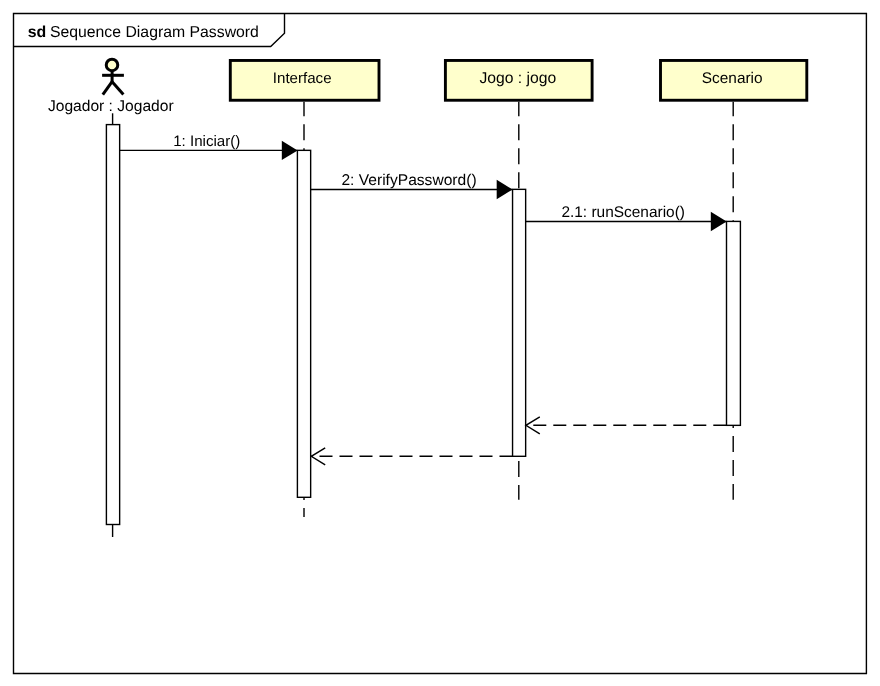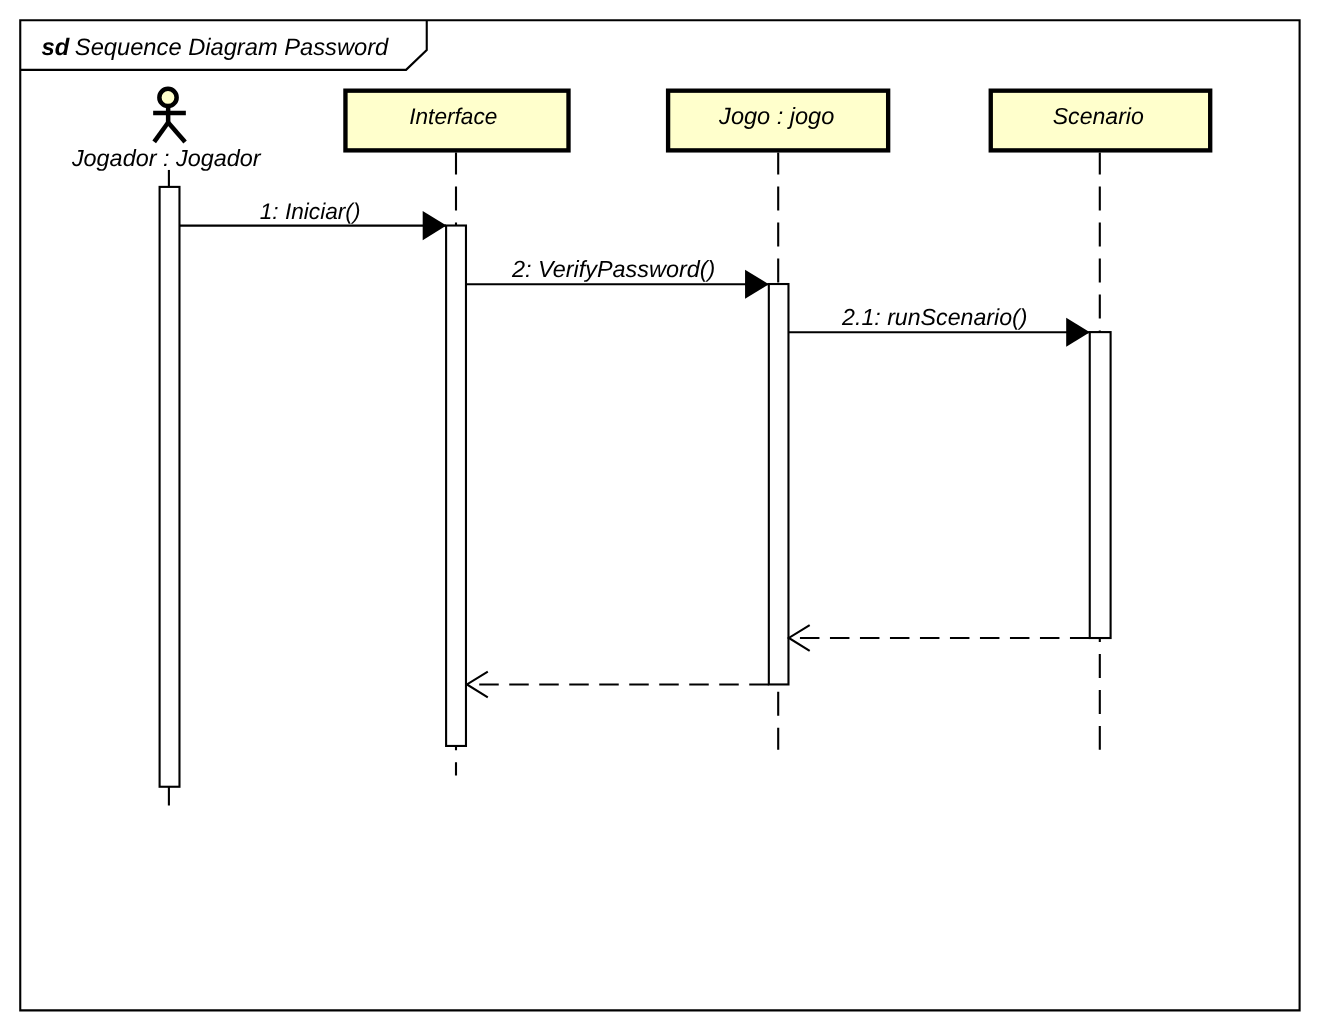--- a/index.html
+++ b/index.html
@@ -1,18 +1,18 @@
 <!DOCTYPE html>
 <html><head>
 <meta charset="utf-8">
 <style>
   html, body { margin:0; padding:0; background:#ffffff; }
   body { width:880px; height:686px; overflow:hidden;
          font-family:"Liberation Sans", sans-serif; }
-  #stage { position:relative; width:880px; height:686px; background:#ffffff;font-style:italic; }
+  #stage { position:relative; width:880px; height:686px; background:#ffffff; }
   svg { display:block; }
   text { font-family:"Liberation Sans", sans-serif; fill:#000000;
          -webkit-font-smoothing:antialiased; text-rendering:geometricPrecision; }
   .t15 { font-size:15.4px; }
   .t16 { font-size:15.8px; }
   .bold { font-weight:bold; font-size:15.9px; }
 </style>
 </head>
 <body>
 

